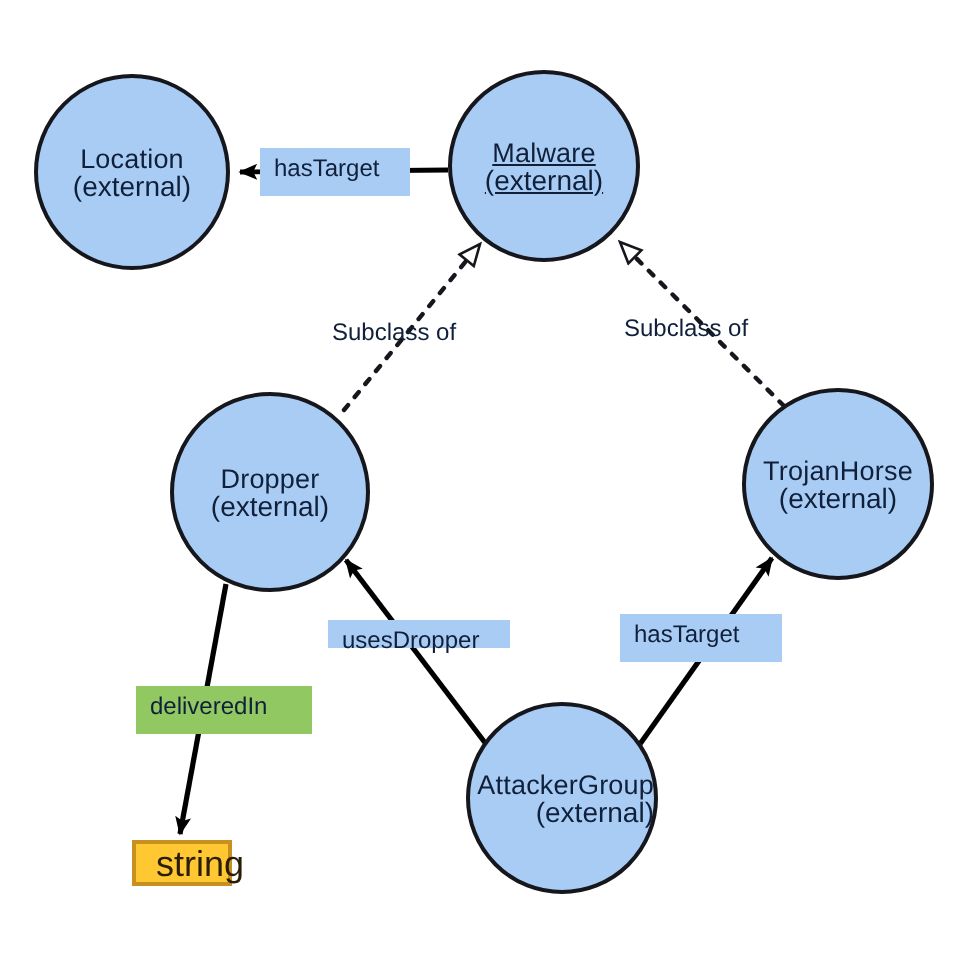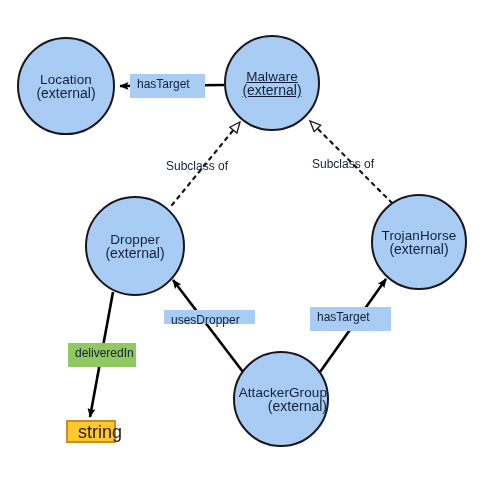--- a/index.html
+++ b/index.html
@@ -142,17 +142,17 @@
   <div class="edge-label blue" style="left:130px; top:74px; width:75px; height:24px;">hasTarget</div>
 
   <div class="edge-label plain" style="left:166px; top:159px;">Subclass of</div>
 
   <div class="edge-label plain" style="left:312px; top:157px;">Subclass of</div>
 
   <div class="edge-label blue" style="left:164px; top:310px; width:91px; height:14px;">usesDropper</div>
 
   <div class="edge-label blue" style="left:310px; top:307px; width:81px; height:24px;">hasTarget</div>
 
-  <div class="edge-label green" style="left:68px; top:343px; width:68px; height:24px;">deliveredIn</div>
+  <div class="edge-label green" style="left:68px; top:343px; width:88px; height:24px;">deliveredIn</div>
 
   <div class="datatype-box" style="left:66px; top:420px; width:50px; height:23px;">string</div>
 
 </div>
 
 </body></html>

